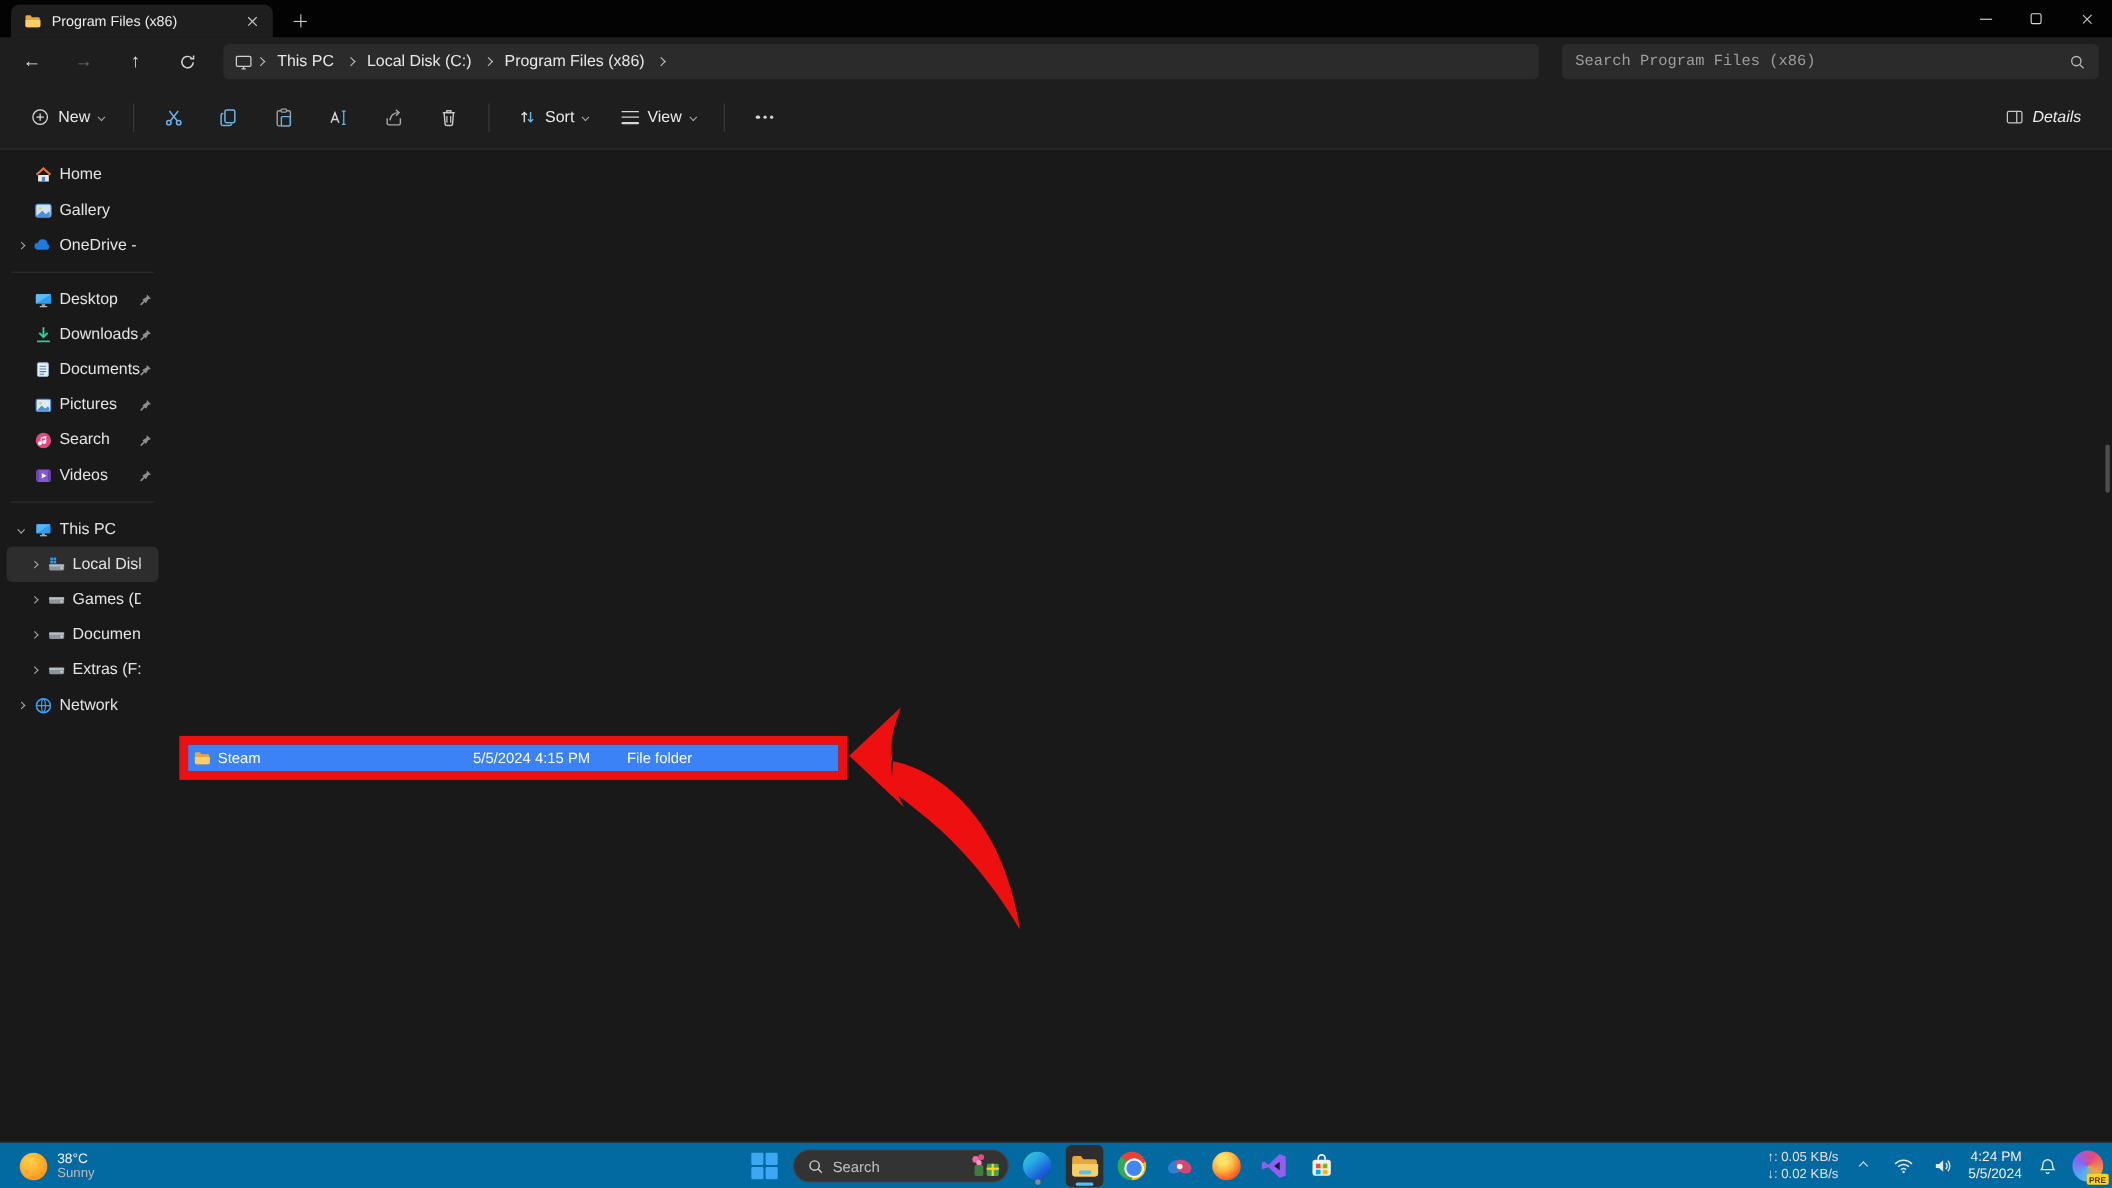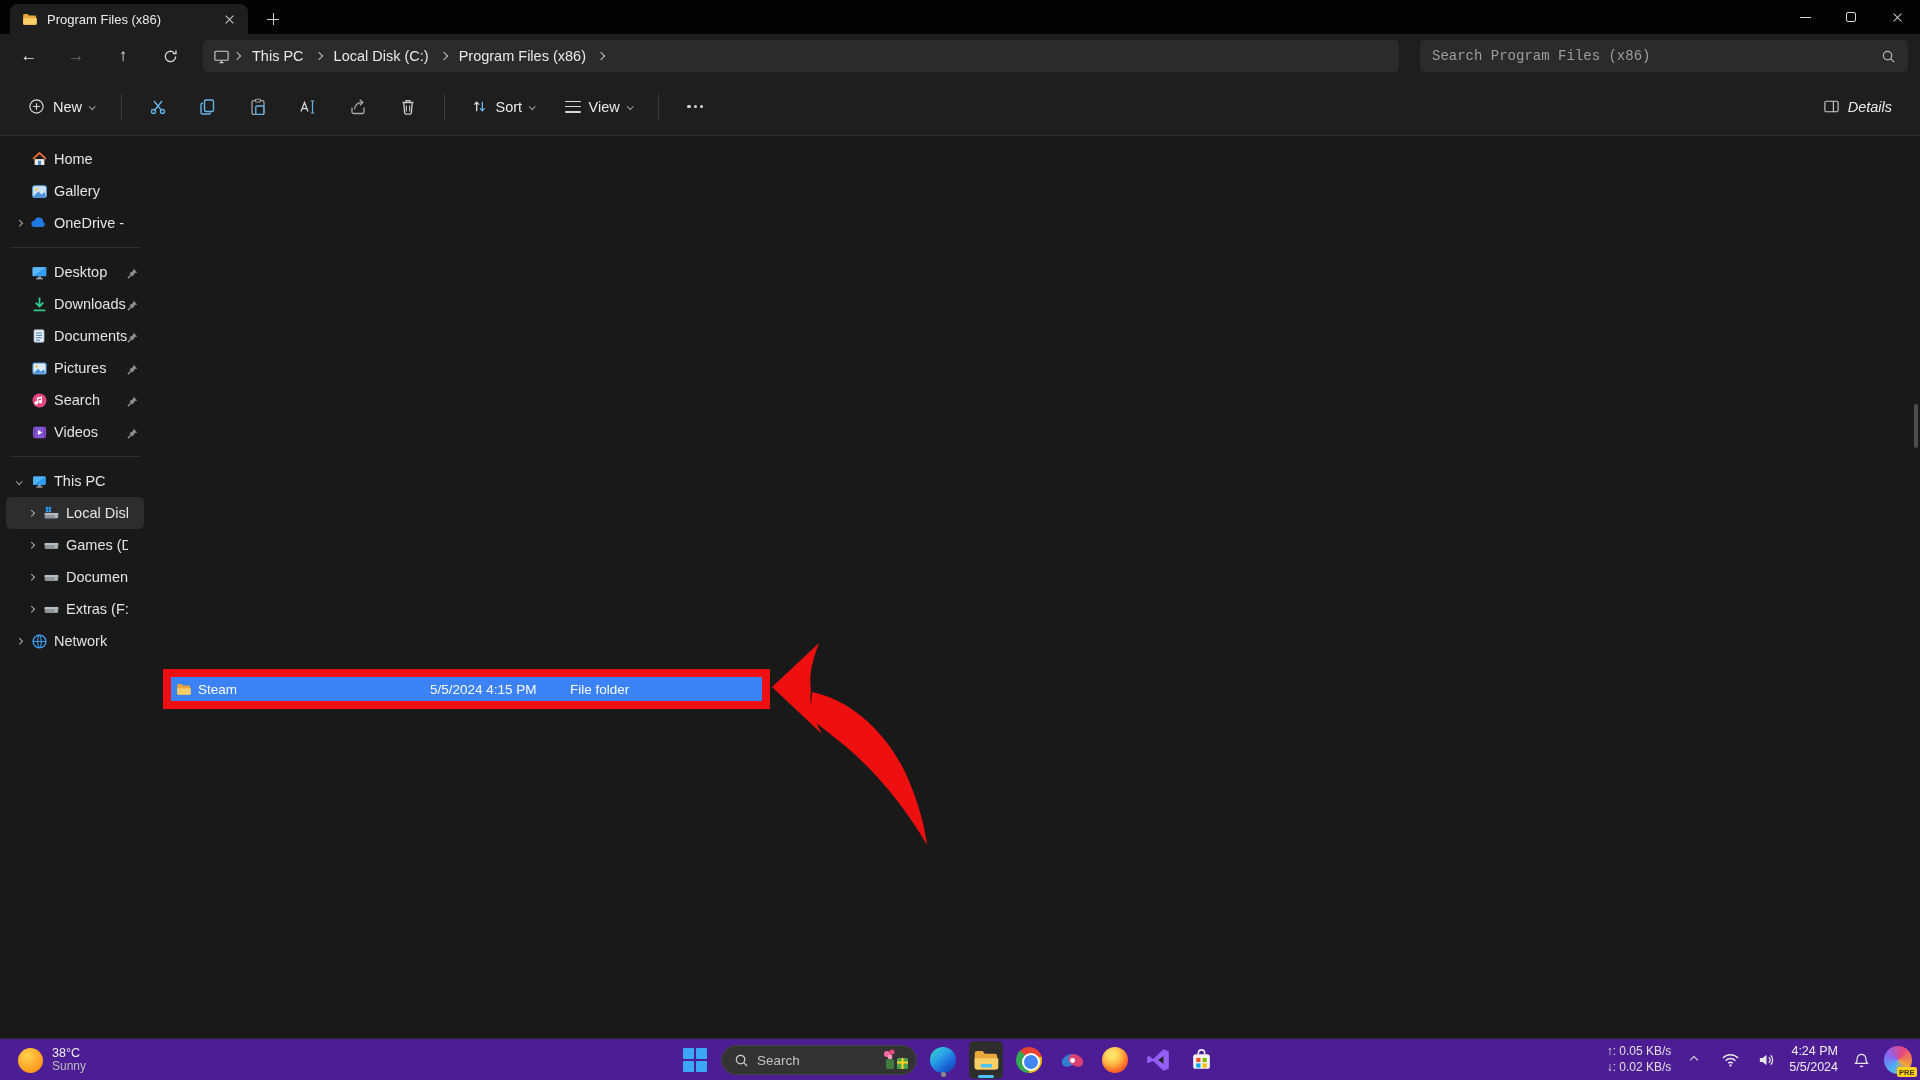--- a/index.html
+++ b/index.html
@@ -87,21 +87,21 @@
   .scroll-thumb { position:absolute; right:2px; top:267px; width:4px; height:44px; background:#4d4d4d; border-radius:2px; }
 
   
   .statusbar { position:absolute; left:0; top:1008px; width:1920px; height:30px; background:#191919; display:flex; align-items:center; padding:0 20px; gap:14px; font-size:13.5px; color:#cfcfcf; }
   .sb-sep { width:1px; height:14px; background:#555; }
   .sb-right { margin-left:auto; display:flex; gap:6px; }
   .sb-viewbtn { width:24px; height:22px; display:flex; align-items:center; justify-content:center; border-radius:3px; }
   .sb-viewbtn.active { background:#333; outline:1px solid #4a4a4a; }
 
   
-  .taskbar { position:absolute; left:0; top:1038px; width:1920px; height:42px; background:#4c1d95; border-top:1px solid #2c2c2c; }
+  .taskbar { position:absolute; left:0; top:1038px; width:1920px; height:42px; background:#0369a1; border-top:1px solid #2c2c2c; }
   .tb-weather { position:absolute; left:10px; top:0; height:42px; display:flex; align-items:center; gap:9px; padding:0 8px; border-radius:5px; }
   .sunicon { width:25px; height:25px; border-radius:50%; background:radial-gradient(circle at 38% 32%, #ffd24a, #ff9a1f 70%, #f07f12); }
   .tb-weather .wtxt { line-height:1.15; }
   .wtemp { font-size:12.5px; color:#f2f2f2; }
   .wcond { font-size:12px; color:#bdbdbd; }
   .tb-center { position:absolute; left:678px; top:0; height:42px; display:flex; align-items:center; gap:9px; }
   .winlogo { width:25px; height:25px; display:grid; grid-template-columns:11px 11px; grid-template-rows:11px 11px; gap:2px; padding:0.5px; }
   .winlogo i { background:#3ba7f5; border-radius:1px; }
   .tb-search { width:196px; height:30px; background:#333333; border:1px solid #454545; border-radius:16px; display:flex; align-items:center; padding:0 6px 0 12px; gap:8px; }
   .tb-search input { flex:1; min-width:0; background:transparent; border:none; outline:none; color:#cfcfcf; font-size:13.5px; font-family:inherit; }

